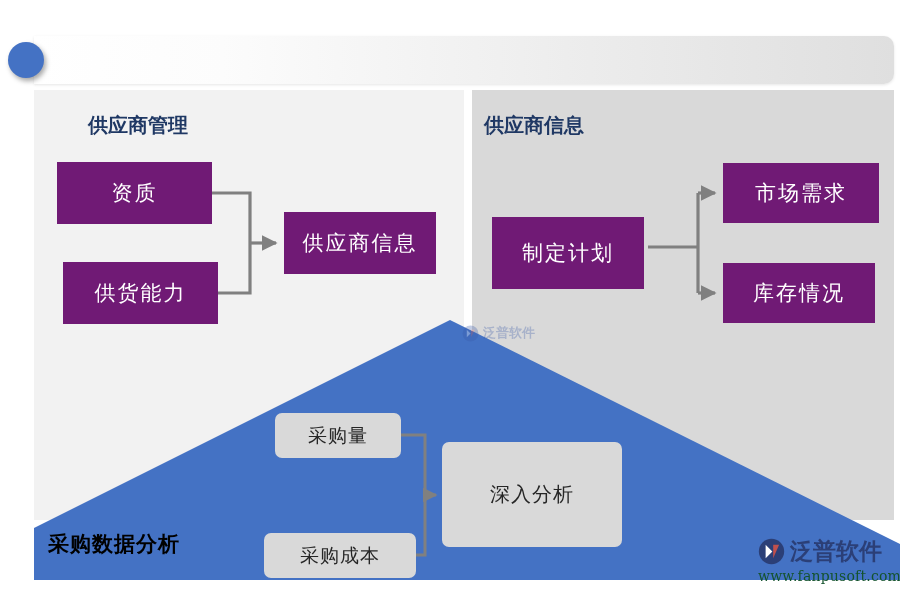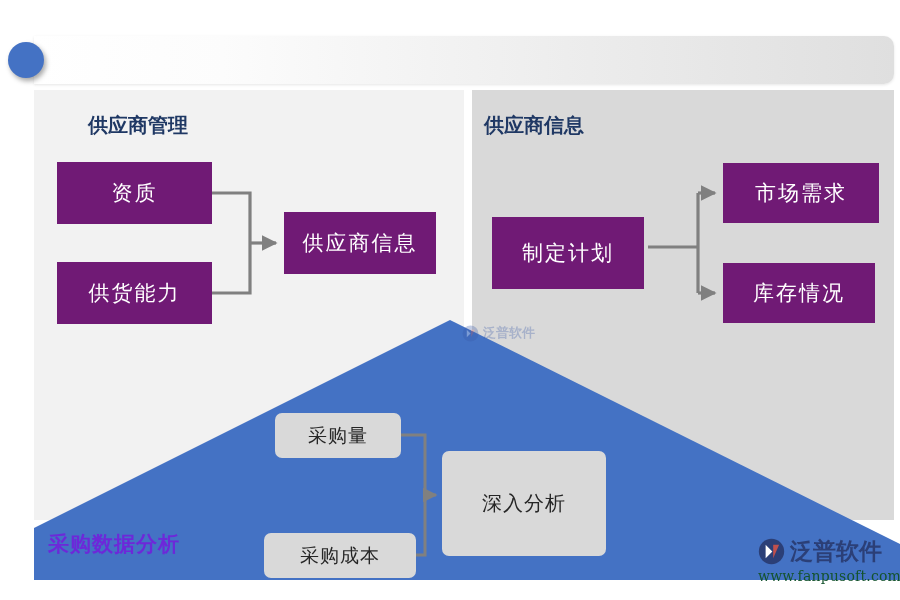--- a/index.html
+++ b/index.html
@@ -124,47 +124,47 @@
     background: #d9d9d9;
     color: #262626;
     font-size: 19px;
     letter-spacing: 1px;
     font-family: "DejaVu Serif", "Liberation Serif", serif;
     border-radius: 7px;
   }
 
   
   #box-qualification  { left: 57px;  top: 162px; width: 155px; height: 62px; }
-  #box-supply-ability { left: 57px;  top: 262px; width: 155px; height: 62px; }
+  #box-supply-ability { left: 63px;  top: 262px; width: 155px; height: 62px; }
   #box-supplier-info  { left: 284px; top: 212px; width: 152px; height: 62px; }
   
   #box-make-plan      { left: 492px; top: 217px; width: 152px; height: 72px; }
   #box-market-demand  { left: 723px; top: 163px; width: 156px; height: 60px; }
   #box-inventory      { left: 723px; top: 263px; width: 152px; height: 60px; }
   
   #box-purchase-vol   { left: 275px; top: 413px; width: 126px; height: 45px; }
   #box-purchase-cost  { left: 264px; top: 533px; width: 152px; height: 45px; }
-  #box-deep-analysis  { left: 442px; top: 442px; width: 164px; height: 105px; font-size: 20px; margin-top: 9px; }
+  #box-deep-analysis  { left: 442px; top: 442px; width: 180px; height: 105px; font-size: 20px; }
 
   
   .connector {
     position: absolute;
     left: 0;
     top: 0;
     width: 900px;
     height: 600px;
     pointer-events: none;
   }
 
   
   #label-data-analysis {
     position: absolute;
     left: 48px;
     top: 530px;
-    color: #6d28d9;
+    color: #000000;
     font-size: 21px;
     font-weight: bold;
     letter-spacing: 1px;
     white-space: nowrap;
     font-family: "DejaVu Serif", "Liberation Serif", serif;
   }
 
   
   #watermark-center {
     position: absolute;

